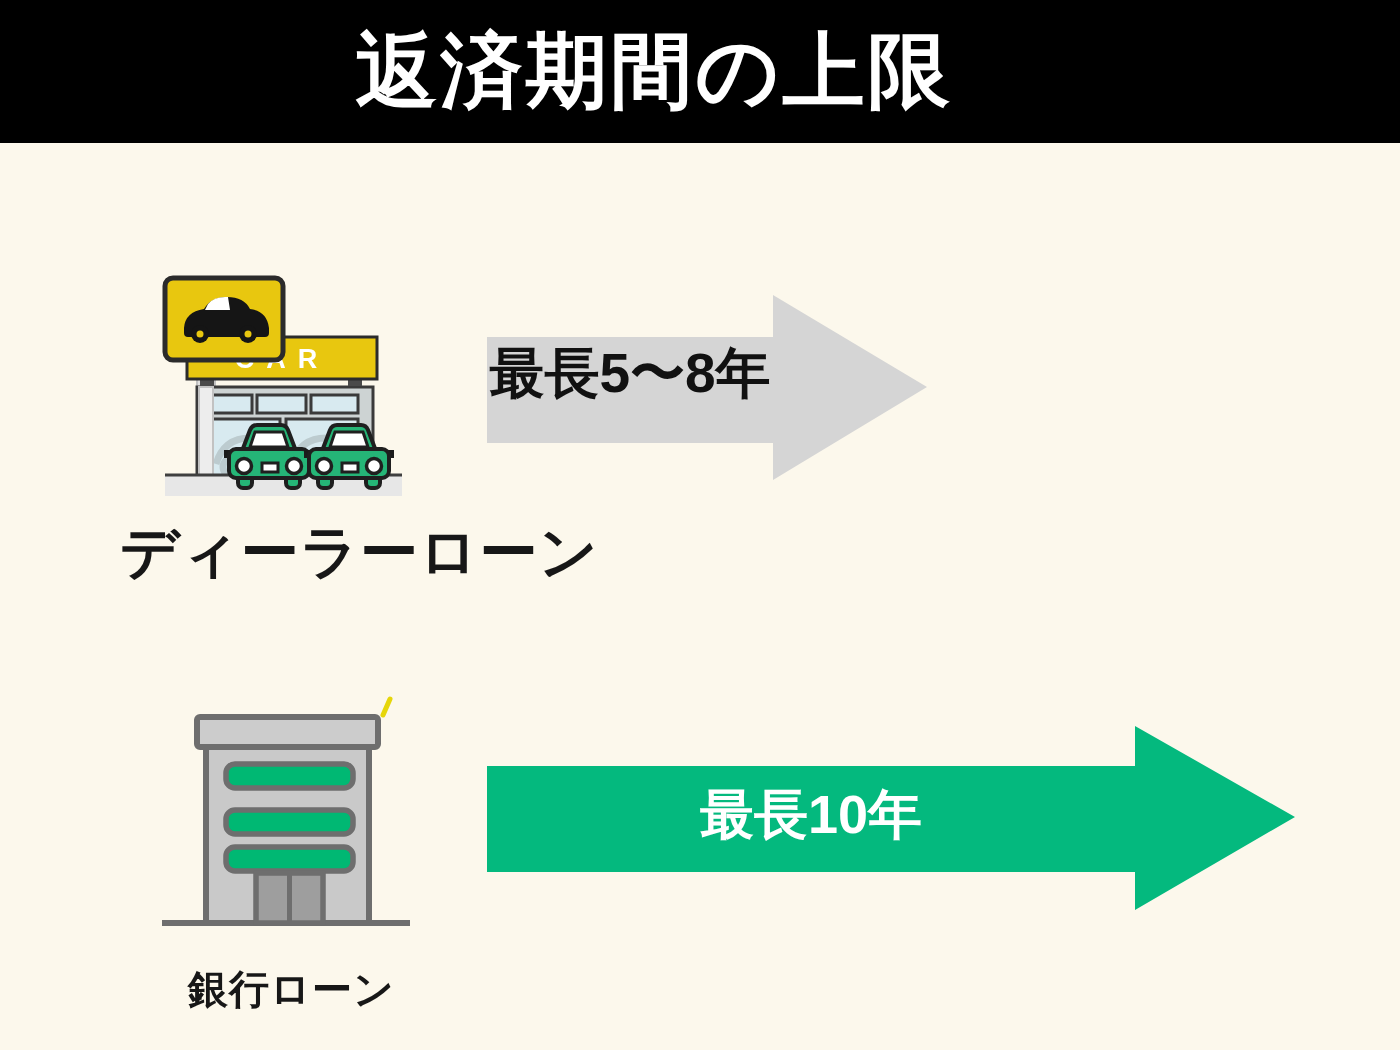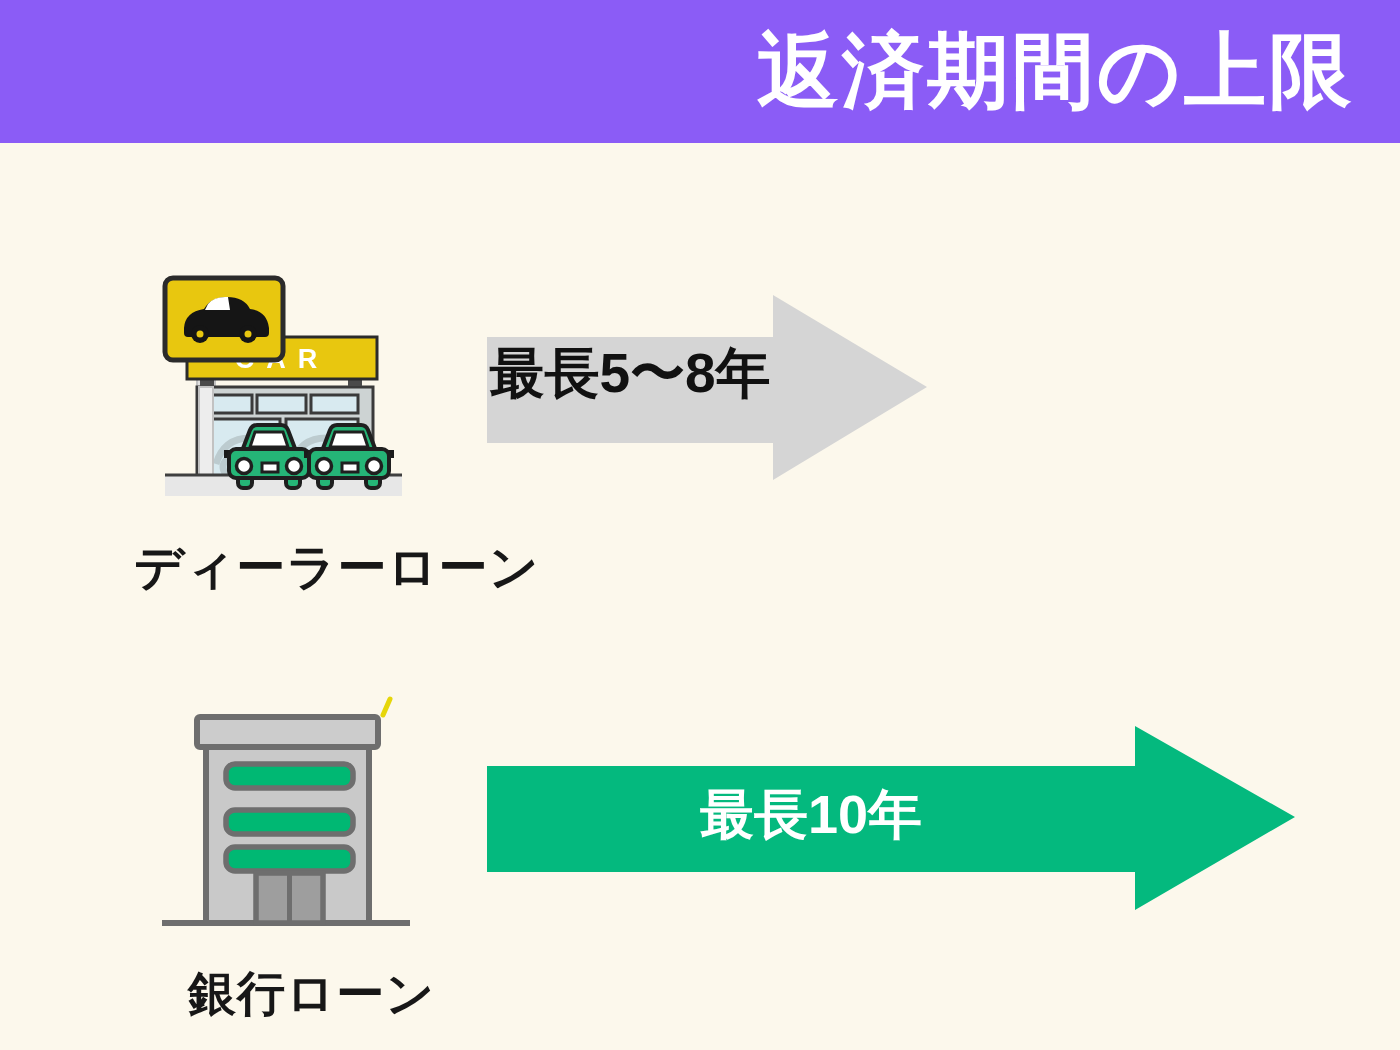--- a/index.html
+++ b/index.html
@@ -4,21 +4,21 @@
 <style>
   html,body{margin:0;padding:0;}
   body{
     width:1400px;height:1050px;position:relative;overflow:hidden;
     background:#FCF8EC;
     font-family:"Liberation Sans","DejaVu Sans",sans-serif;
   }
   
   .header{
     position:absolute;left:0;top:0;width:1400px;height:143px;
-    background:#8b5cf6;display:flex;align-items:center;justify-content:flex-end;
+    background:#000000;display:flex;align-items:center;justify-content:center;
   }
   .header .title{
     color:#FFFFFF;font-size:82px;font-weight:bold;letter-spacing:3px;
     transform:translateX(-46px);
   }
   
   .icon-dealer{position:absolute;left:160px;top:268px;}
   .icon-bank{position:absolute;left:160px;top:695px;}
   
   .arrow-svg{position:absolute;display:block;}
@@ -34,22 +34,22 @@
   }
   .arrow-label--bank{
     left:487px;top:766px;width:648px;height:98px;
     font-size:54px;color:#FFFFFF;
   }
   
   .row-label{
     position:absolute;font-weight:bold;color:#171717;white-space:nowrap;
     letter-spacing:1px;
   }
-  .row-label--dealer{left:134px;top:514px;font-size:49px;margin-top:21px;}
-  .row-label--bank{left:188px;top:962px;font-size:48px;}
+  .row-label--dealer{left:120px;top:514px;font-size:58px;}
+  .row-label--bank{left:188px;top:962px;font-size:40px;}
 </style>
 </head>
 <body>
 
 <div class="header">
   <div class="title">返済期間の上限</div>
 </div>
 
 <svg class="icon-dealer" width="245" height="230" viewBox="0 0 245 230">
 

